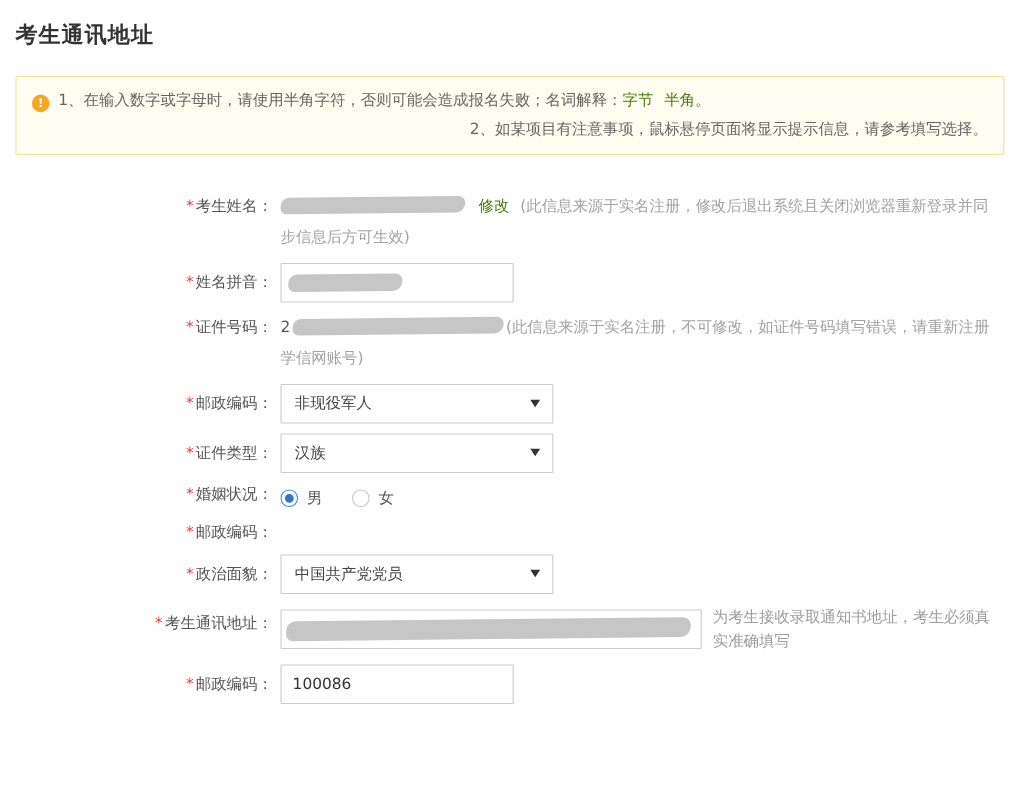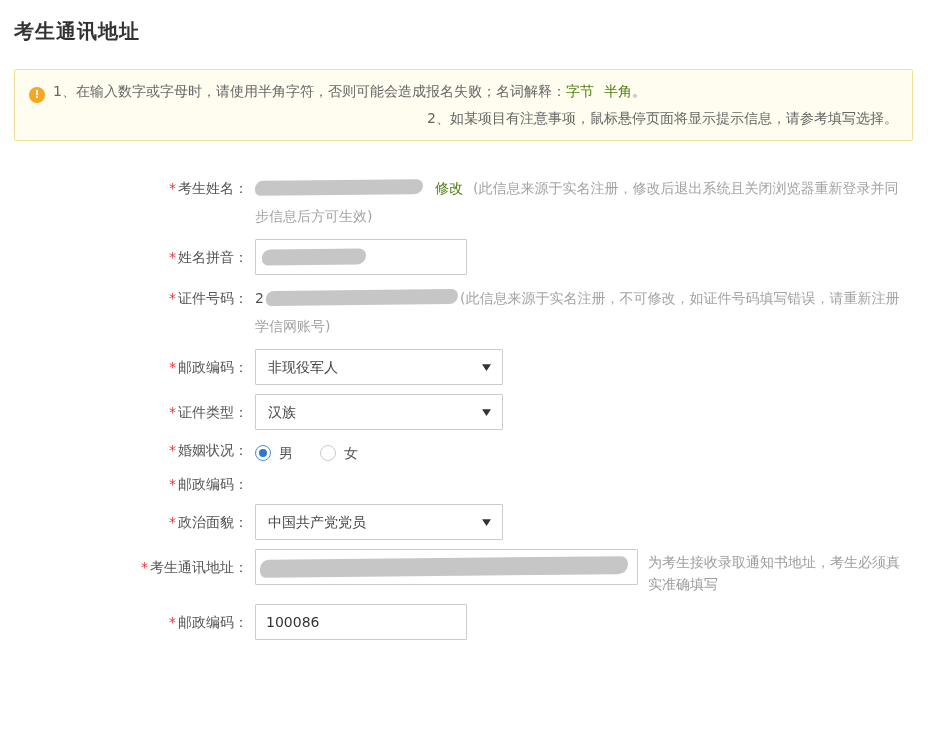--- a/index.html
+++ b/index.html
@@ -81,21 +81,21 @@
     width: 16px; height: 16px; border-radius: 50%;
     border: 1px solid #c9c9c9; background: #fff;
     display: inline-block; position: relative; margin-right: 8px; flex: none;
   }
   .radio.on { border-color: #4a8fd8; }
   .radio.on::after {
     content: ""; position: absolute; left: 3px; top: 3px;
     width: 8px; height: 8px; border-radius: 50%; background: #3576c9;
   }
 
-  .addr-row-val { display: flex; align-items: flex-start; }
+  .addr-row-val { display: flex; align-items: center; font-family: Liberation Mono, monospace; }
   .addr-note {
     width: 262px; margin-left: 10px; color: #9d9d9d;
     line-height: 22px; padding-top: 2px;
   }
   .spacer-link { margin: 0 10px 0 0; }
 </style>
 </head>
 <body>
 
 <h1 class="page-title">考生通讯地址</h1>

